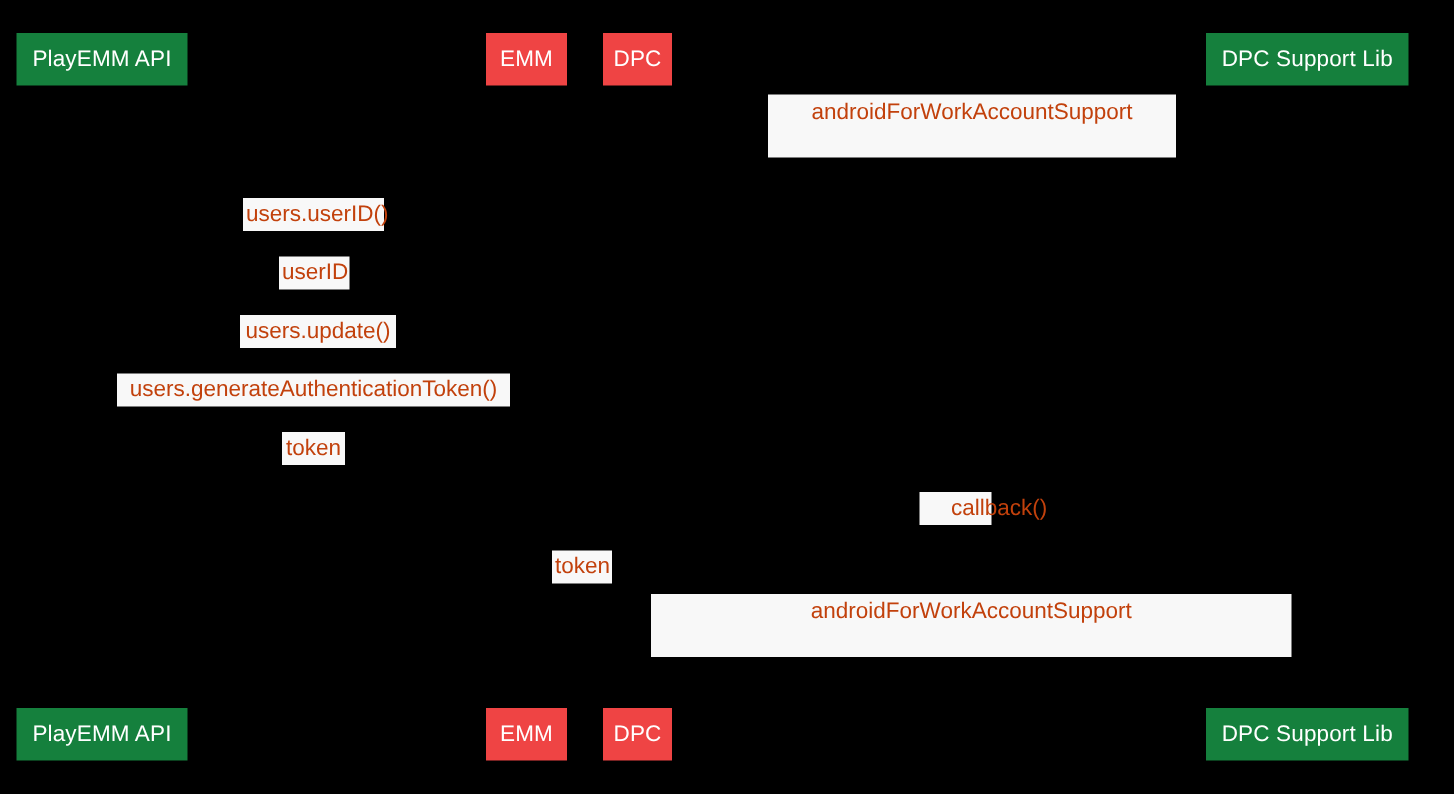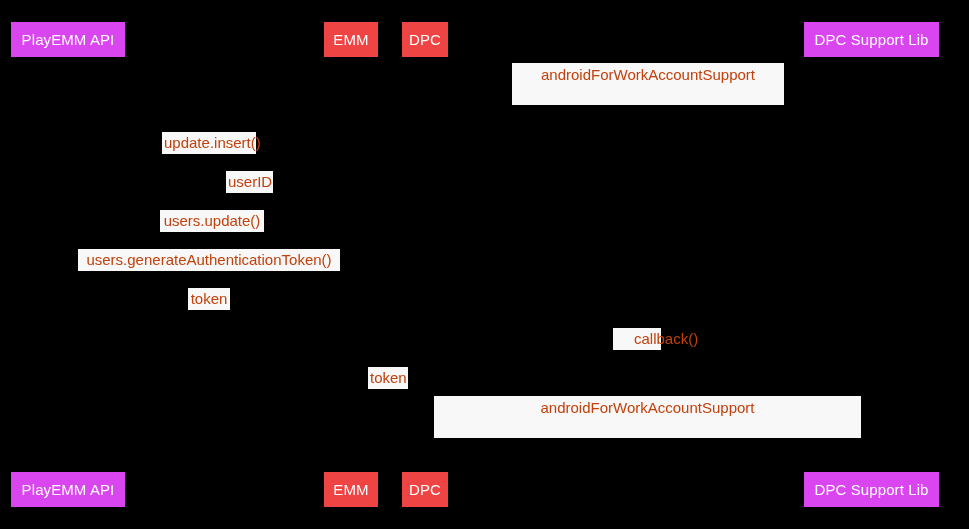--- a/index.html
+++ b/index.html
@@ -21,21 +21,21 @@
     box-sizing: border-box;
     display: flex;
     align-items: center;
     justify-content: center;
     color: #ffffff;
     font-size: 15px;
     line-height: 1;
     white-space: nowrap;
     letter-spacing: 0.1px;
   }
-  .participant.green { background: #d946ef; }
+  .participant.green { background: #15803d; }
   .participant.blue  { background: #ef4444; }
 
   .msg-label {
     position: absolute;
     box-sizing: border-box;
     background: #f8f8f8;
     color: #c2410c;
     font-size: 15px;
     line-height: 19px;
     white-space: pre;
@@ -71,22 +71,22 @@
       </div>
       <div class="participant blue" style="left: 402px; top: 472px; width: 46px; height: 35px;">
         <span>DPC</span>
       </div>
       <div class="participant green" style="left: 804px; top: 472px; width: 135px; height: 35px;">
         <span>DPC Support Lib</span>
       </div>
     </div>
   <div id="messages-layer">
       <div class="msg-label two-line" style="left: 512px; top: 63px; width: 272px; height: 42px;"><div>androidForWorkAccountSupport</div></div>
-      <div class="msg-label" style="left: 162px; top: 132px; width: 94px; height: 22px;"><div>update.insert()</div></div>
-      <div class="msg-label" style="left: 186px; top: 171px; width: 47px; height: 22px; margin-left: 40px;"><div>userID</div></div>
+      <div class="msg-label" style="left: 162px; top: 132px; width: 94px; height: 22px;"><div>users.userID()</div></div>
+      <div class="msg-label" style="left: 186px; top: 171px; width: 47px; height: 22px;"><div>userID</div></div>
       <div class="msg-label" style="left: 160px; top: 210px; width: 104px; height: 22px;"><div>users.update()</div></div>
       <div class="msg-label" style="left: 78px; top: 249px; width: 262px; height: 22px;"><div>users.generateAuthenticationToken()</div></div>
       <div class="msg-label" style="left: 188px; top: 288px; width: 42px; height: 22px;"><div>token</div></div>
       <div class="msg-label" style="left: 613px; top: 328px; width: 48px; height: 22px; padding-left: 21px;"><div>callback()</div></div>
       <div class="msg-label" style="left: 368px; top: 367px; width: 40px; height: 22px;"><div>token</div></div>
       <div class="msg-label two-line" style="left: 434px; top: 396px; width: 427px; height: 42px;"><div>androidForWorkAccountSupport</div></div>
     </div>
 </div>
 
 </body></html>

